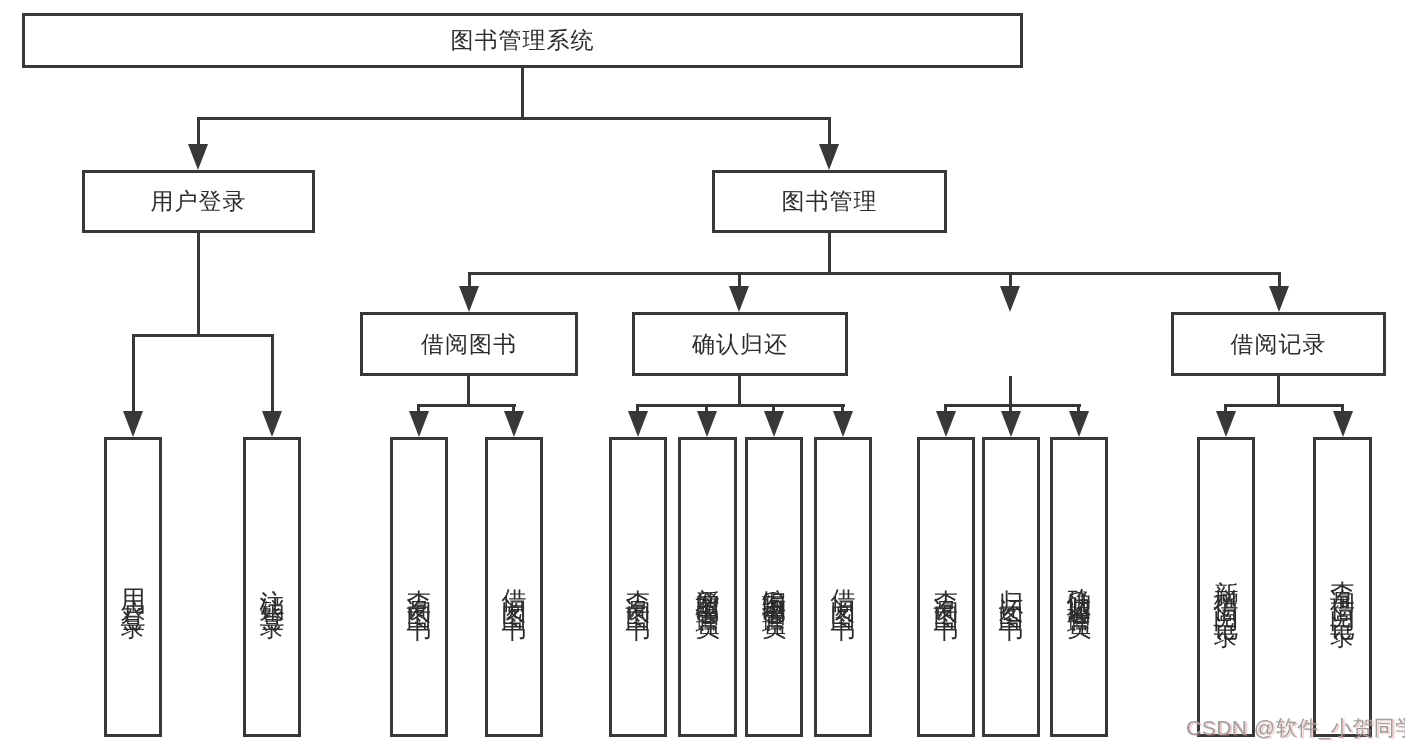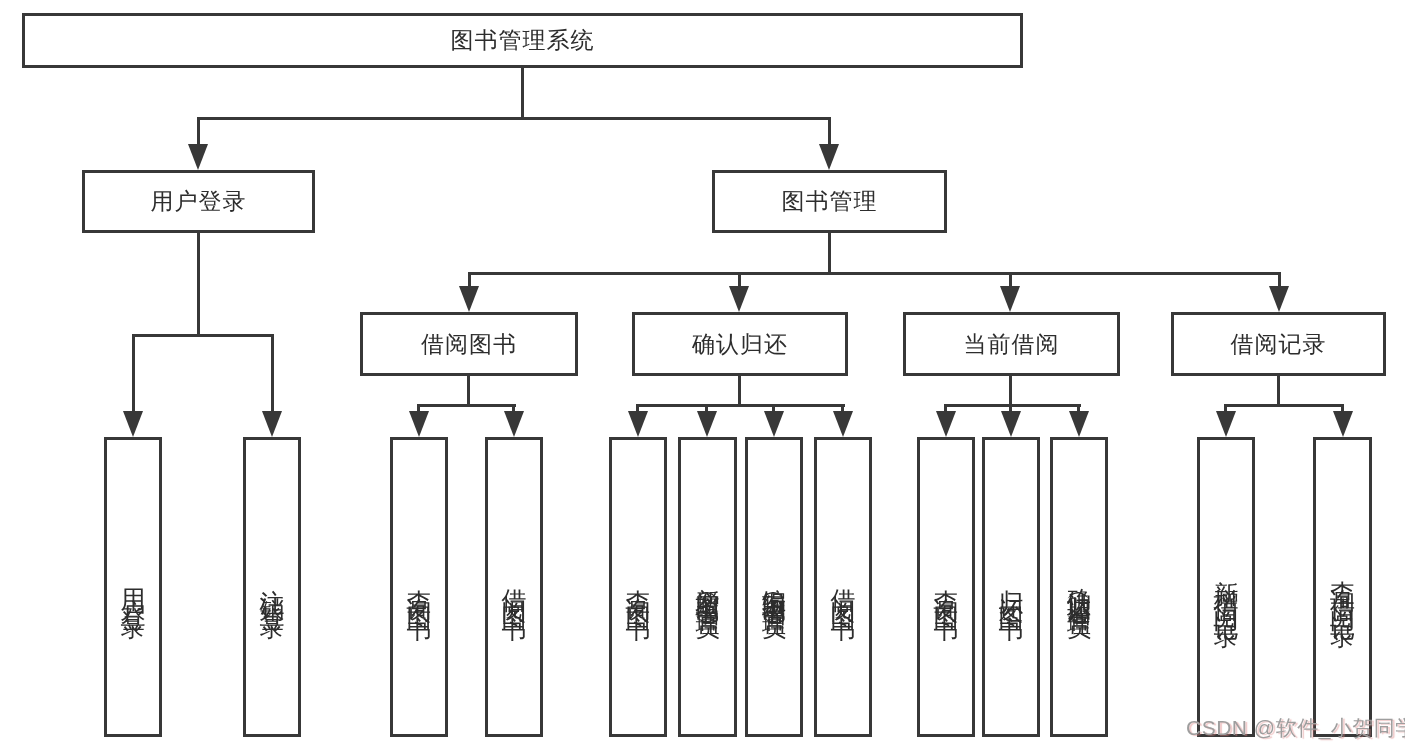--- a/index.html
+++ b/index.html
@@ -83,23 +83,20 @@
   <div class="node h" style="left:712px;top:170px;width:235px;height:63px">
     <span>图书管理</span>
   </div>
 
   <div class="node h" style="left:360px;top:312px;width:218px;height:64px">
     <span>借阅图书</span>
   </div>
   <div class="node h" style="left:632px;top:312px;width:216px;height:64px">
     <span>确认归还</span>
   </div>
-  <div class="node h" style="left:903px;top:312px;width:217px;height:64px">
-    <span>当前借阅</span>
-  </div>
   <div class="node h" style="left:1171px;top:312px;width:215px;height:64px">
     <span>借阅记录</span>
   </div>
 
   <div class="node v" style="left:104px;top:437px;width:58px;height:300px">
     <span>用户登录</span>
   </div>
   <div class="node v" style="left:243px;top:437px;width:58px;height:300px">
     <span>注销登录</span>
   </div>

